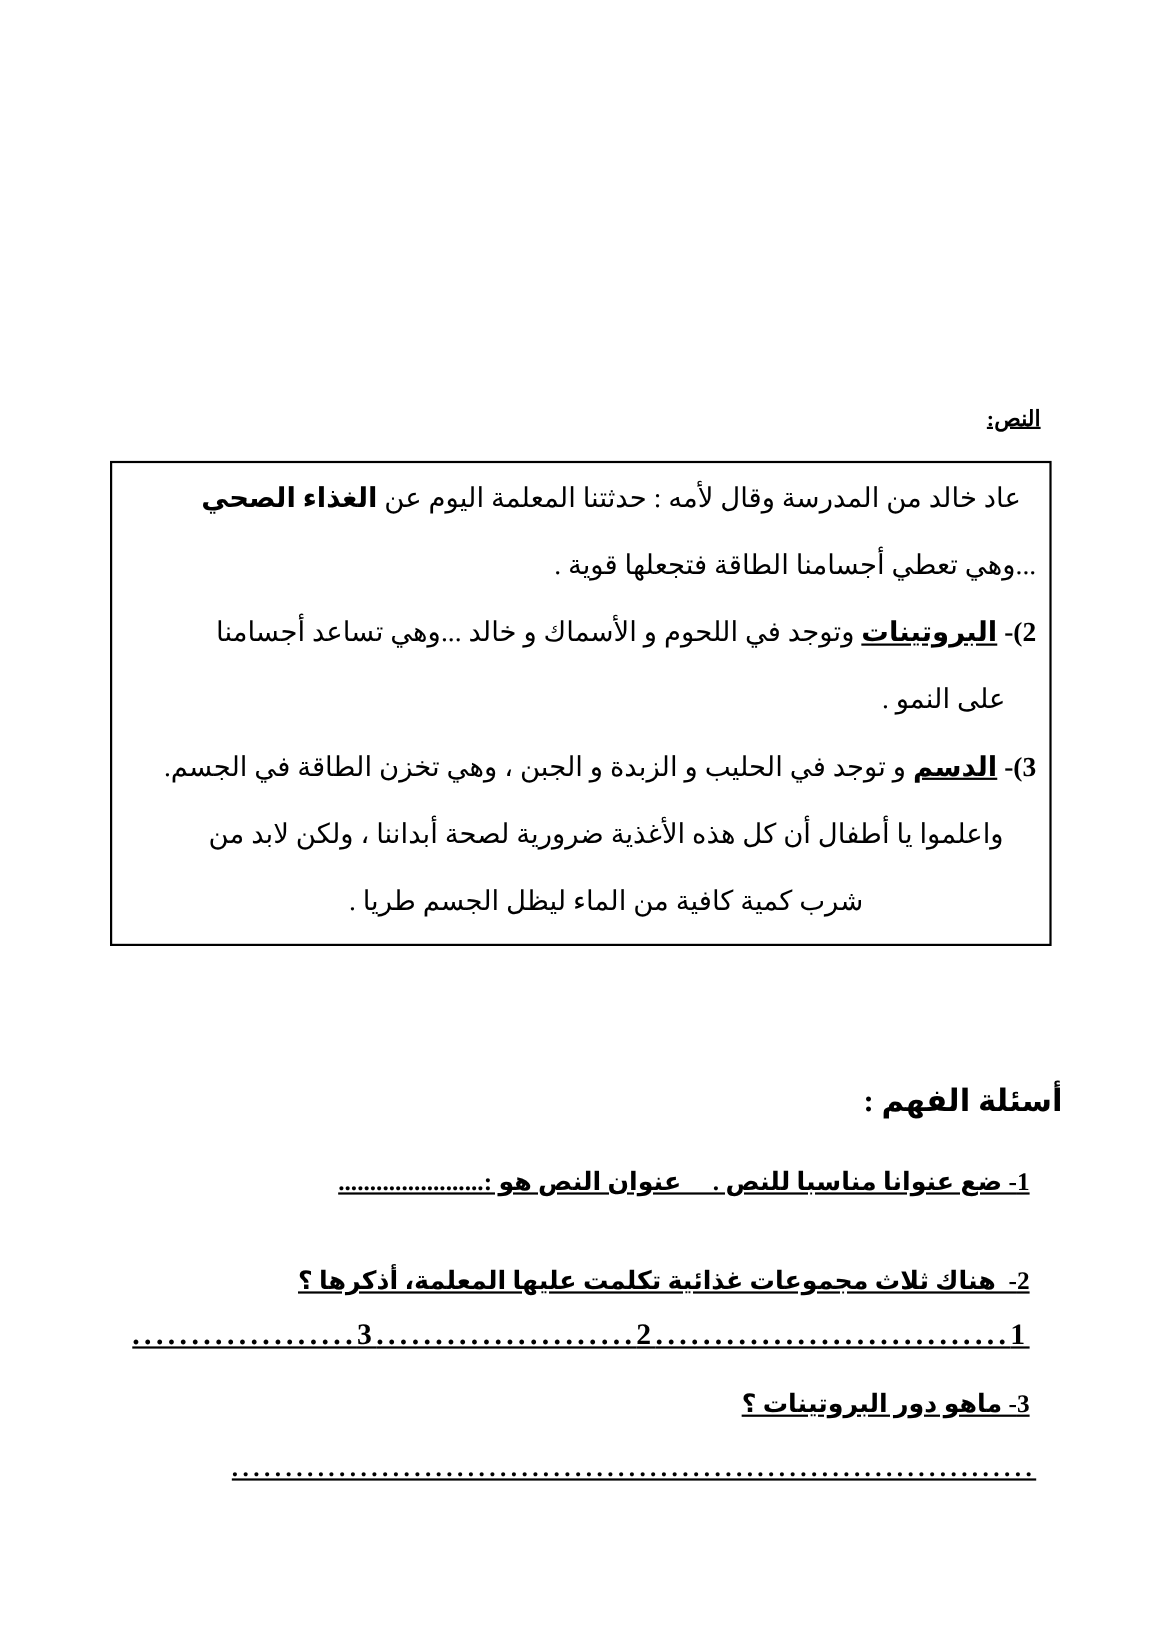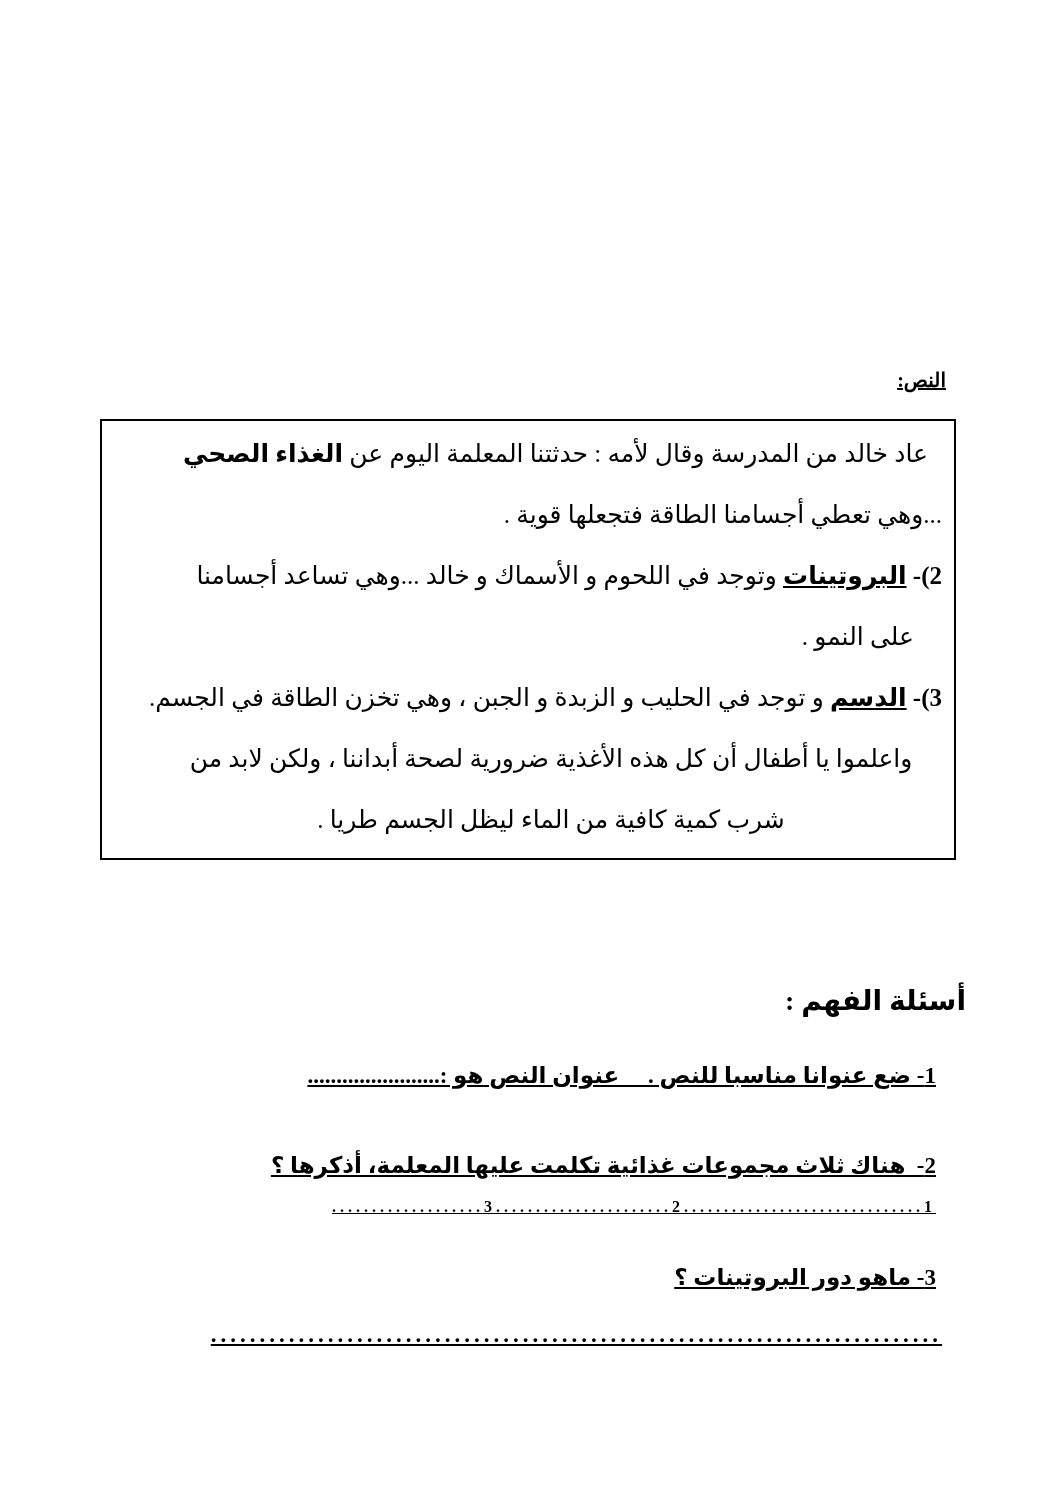--- a/index.html
+++ b/index.html
@@ -68,21 +68,21 @@
     right: 122px;
     font-size: 23px;
     font-weight: bold;
     white-space: pre-wrap;
     direction: rtl;
     text-align: right;
     text-decoration: underline;
   }
   .q1 { top: 1062px; }
   .q2 { top: 1132px; margin-top: 20px; }
-  .ansnum { top: 1198px; letter-spacing: 4px; font-size: 16px; }
+  .ansnum { top: 1198px; letter-spacing: 4px; font-size: 27px; }
   .q3 { top: 1264px; }
   .ansdots { top: 1322px; right: 116px; letter-spacing: 4px; font-size: 23px; }
 </style>
 </head>
 <body>
 
 <div class="doc">
 
   <div class="nass-label">النص:</div>
 

